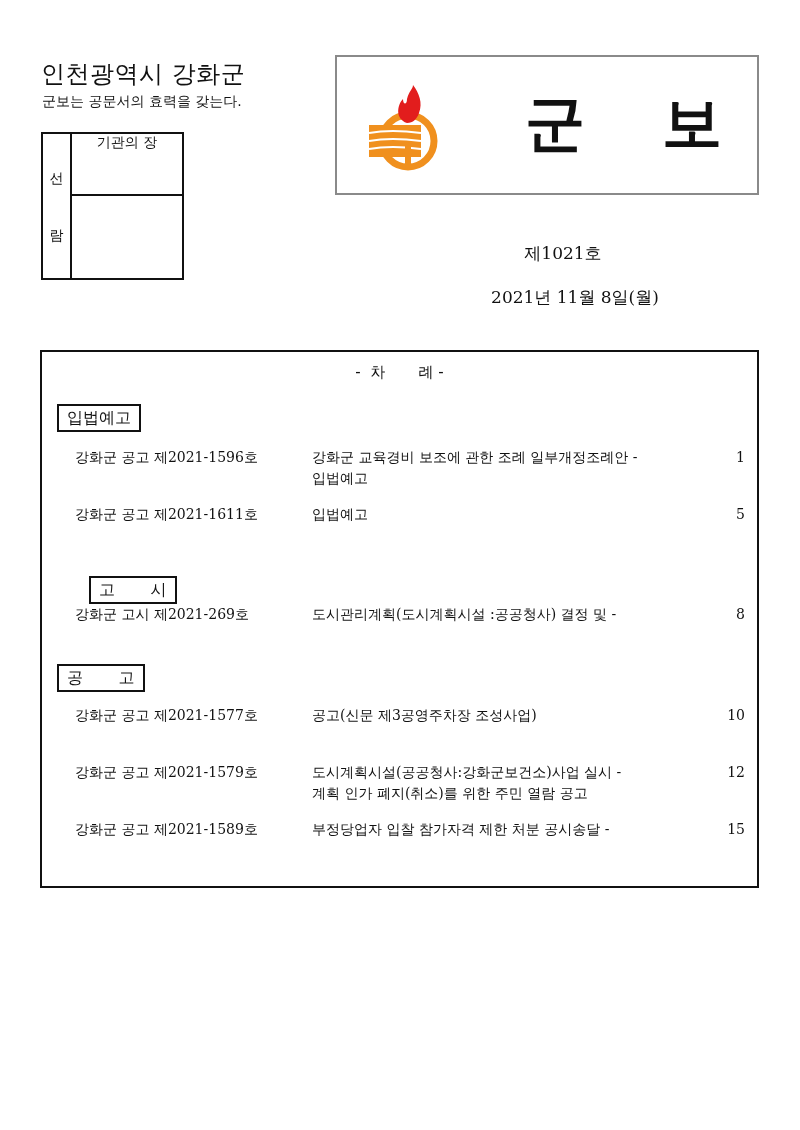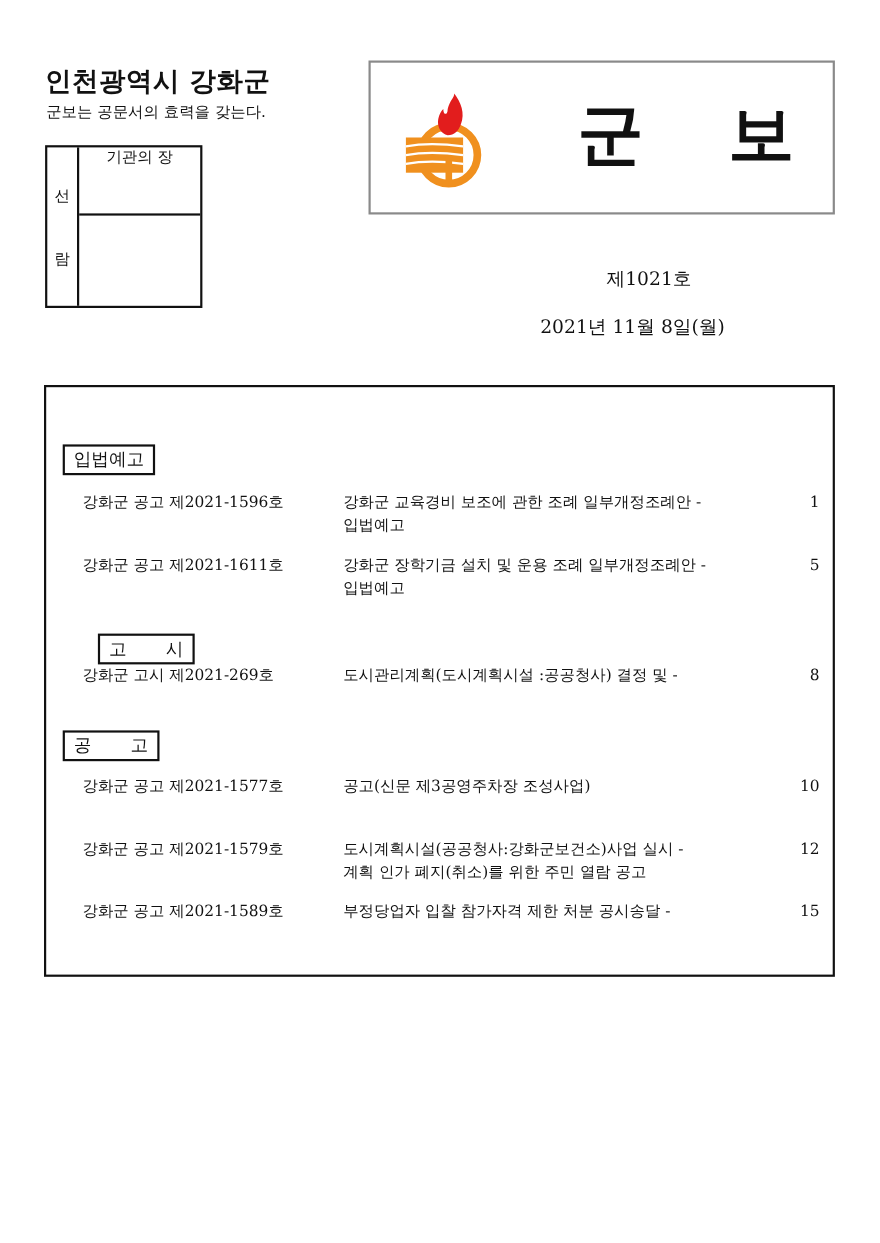--- a/index.html
+++ b/index.html
@@ -3,21 +3,21 @@
   <meta charset="utf-8">
   <style>
     html, body { margin: 0; padding: 0; background: #ffffff; }
     body {
       width: 800px; height: 1130px; position: relative; overflow: hidden;
       color: #111; font-family: "DejaVu Serif", "Liberation Serif", serif;
     }
     .org-title {
       position: absolute; left: 41px; top: 58px;
       font-family: "DejaVu Sans", "Liberation Sans", sans-serif;
-      font-weight: bold; font-size: 24px; letter-spacing: 0.5px; white-space: nowrap;
+      font-weight: normal; font-size: 24px; letter-spacing: 0.5px; white-space: nowrap;
     }
     .org-subtitle {
       position: absolute; left: 42px; top: 93px;
       font-family: "DejaVu Sans", "Liberation Sans", sans-serif;
       font-size: 14px; white-space: nowrap;
     }
     .review-box {
       position: absolute; left: 41px; top: 132px; width: 143px; height: 148px;
       border: 2px solid #111; box-sizing: border-box;
     }
@@ -40,21 +40,21 @@
       border: 2px solid #8a8a8a; box-sizing: border-box; background: #fff;
     }
     .logo { position: absolute; left: 24px; top: 26px; width: 90px; height: 90px; }
     .mast-ch {
       position: absolute; top: 26px; font-family: "DejaVu Sans", "Liberation Sans", sans-serif;
       font-weight: bold; font-size: 60px; line-height: 80px;
     }
     .mast-ch.a { left: 188px; }
     .mast-ch.b { left: 325px; }
     .issue-no {
-      position: absolute; left: 485px; top: 242px; width: 210px; text-align: center;
+      position: absolute; left: 458px; top: 242px; width: 210px; text-align: center;
       font-size: 17px;
     }
     .issue-date {
       position: absolute; left: 450px; top: 286px; width: 250px; text-align: center;
       font-size: 17px; white-space: nowrap;
     }
     .toc {
       position: absolute; left: 40px; top: 350px; width: 719px; height: 538px;
       border: 2px solid #111; box-sizing: border-box;
     }
@@ -99,36 +99,36 @@
     <path d="M46 40 C34 36 36 22 42 16 C42 22 46 22 46 16 C48 8 52 6 52 2 C58 10 62 20 58 30 C56 36 52 40 46 40 Z" fill="#e21d1d"></path>
   </svg>
   <div class="mast-ch a">군</div>
   <div class="mast-ch b">보</div>
 </div>
 
 <div class="issue-no">제1021호</div>
 <div class="issue-date">2021년 11월 8일(월)</div>
 
 <div class="toc">
+  <div class="toc-title">-  차       례 -</div>
 
   <div class="sec" style="top:52px;">입법예고</div>
 
   <div class="entry" style="top:95px;">
     <span class="ref">강화군 공고 제2021-1596호</span>
     <span class="title">
       <span>강화군 교육경비 보조에 관한 조례 일부개정조례안 -</span>
       <span class="l2">입법예고</span>
     </span>
     <span class="page">1</span>
   </div>
 
   <div class="entry" style="top:152px;">
     <span class="ref">강화군 공고 제2021-1611호</span>
     <span class="title">
-      <span>강화군 장학기금 설치 및 운용 조례 일부개정조례안 -</span>
       <span class="l2">입법예고</span>
     </span>
     <span class="page">5</span>
   </div>
 
   <div class="sec" style="top:224px;margin-left:32px;">고       시</div>
 
   <div class="entry" style="top:252px;">
     <span class="ref">강화군 고시 제2021-269호</span>
     <span class="title">

